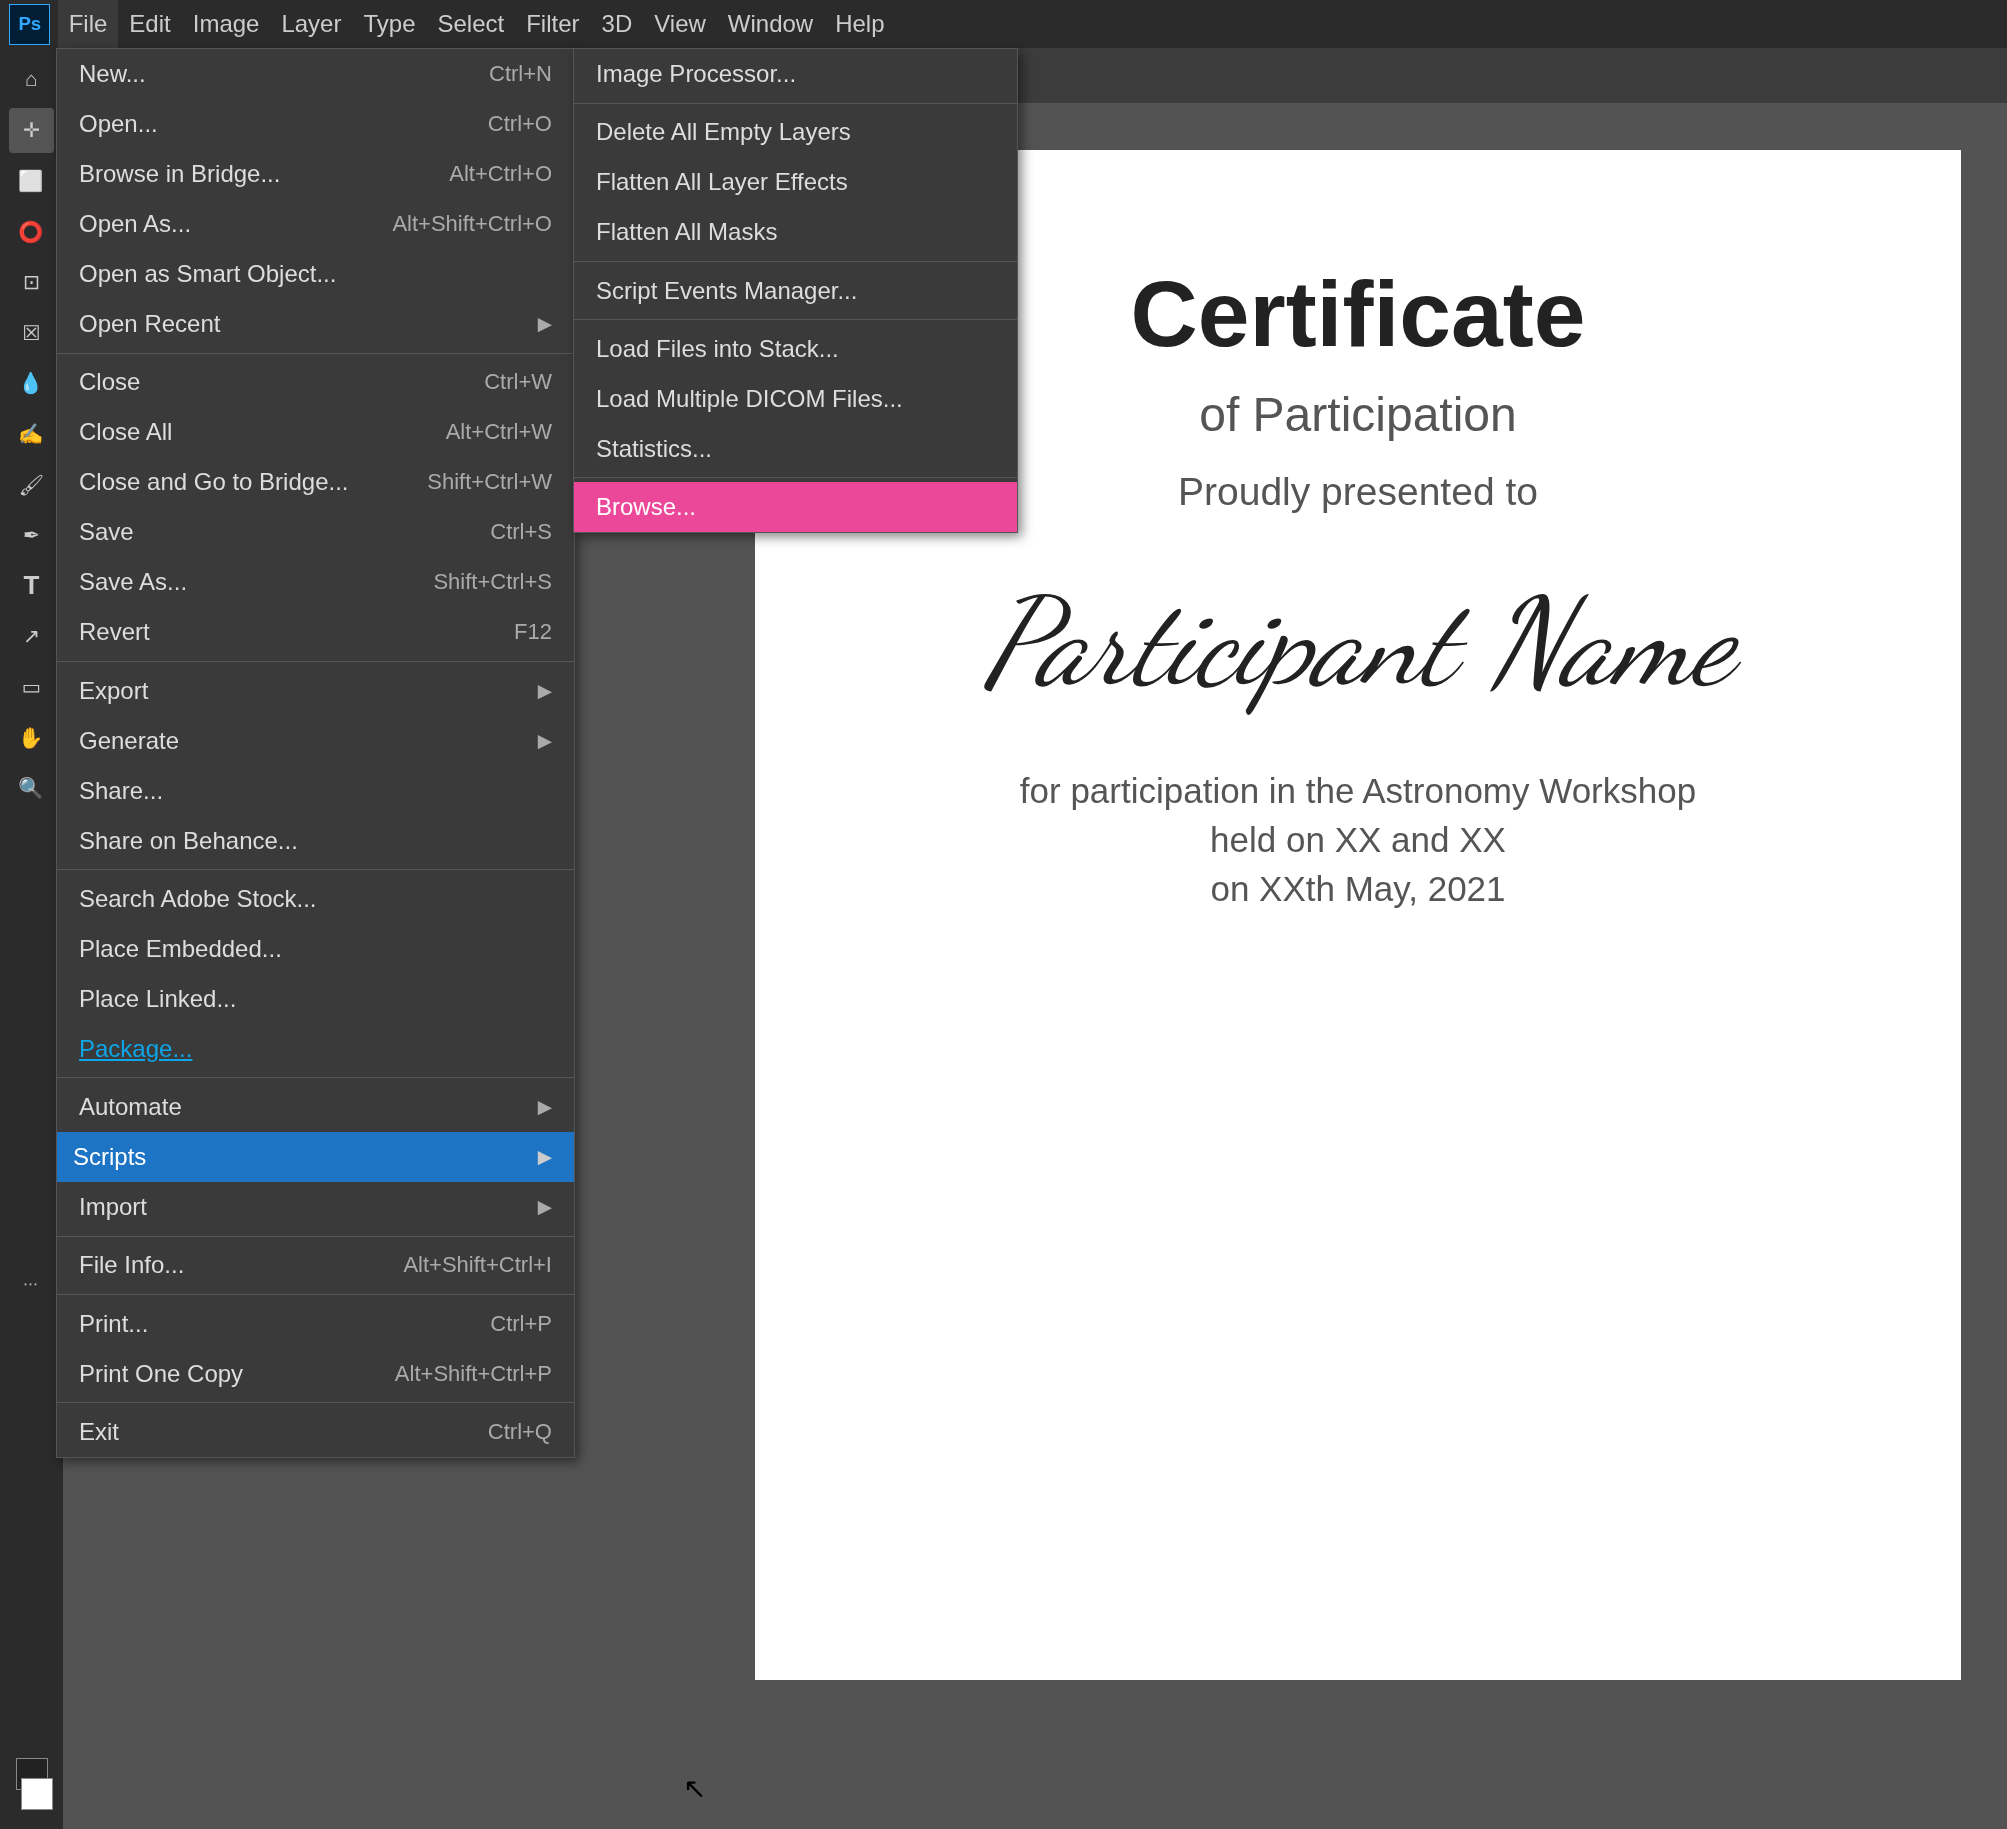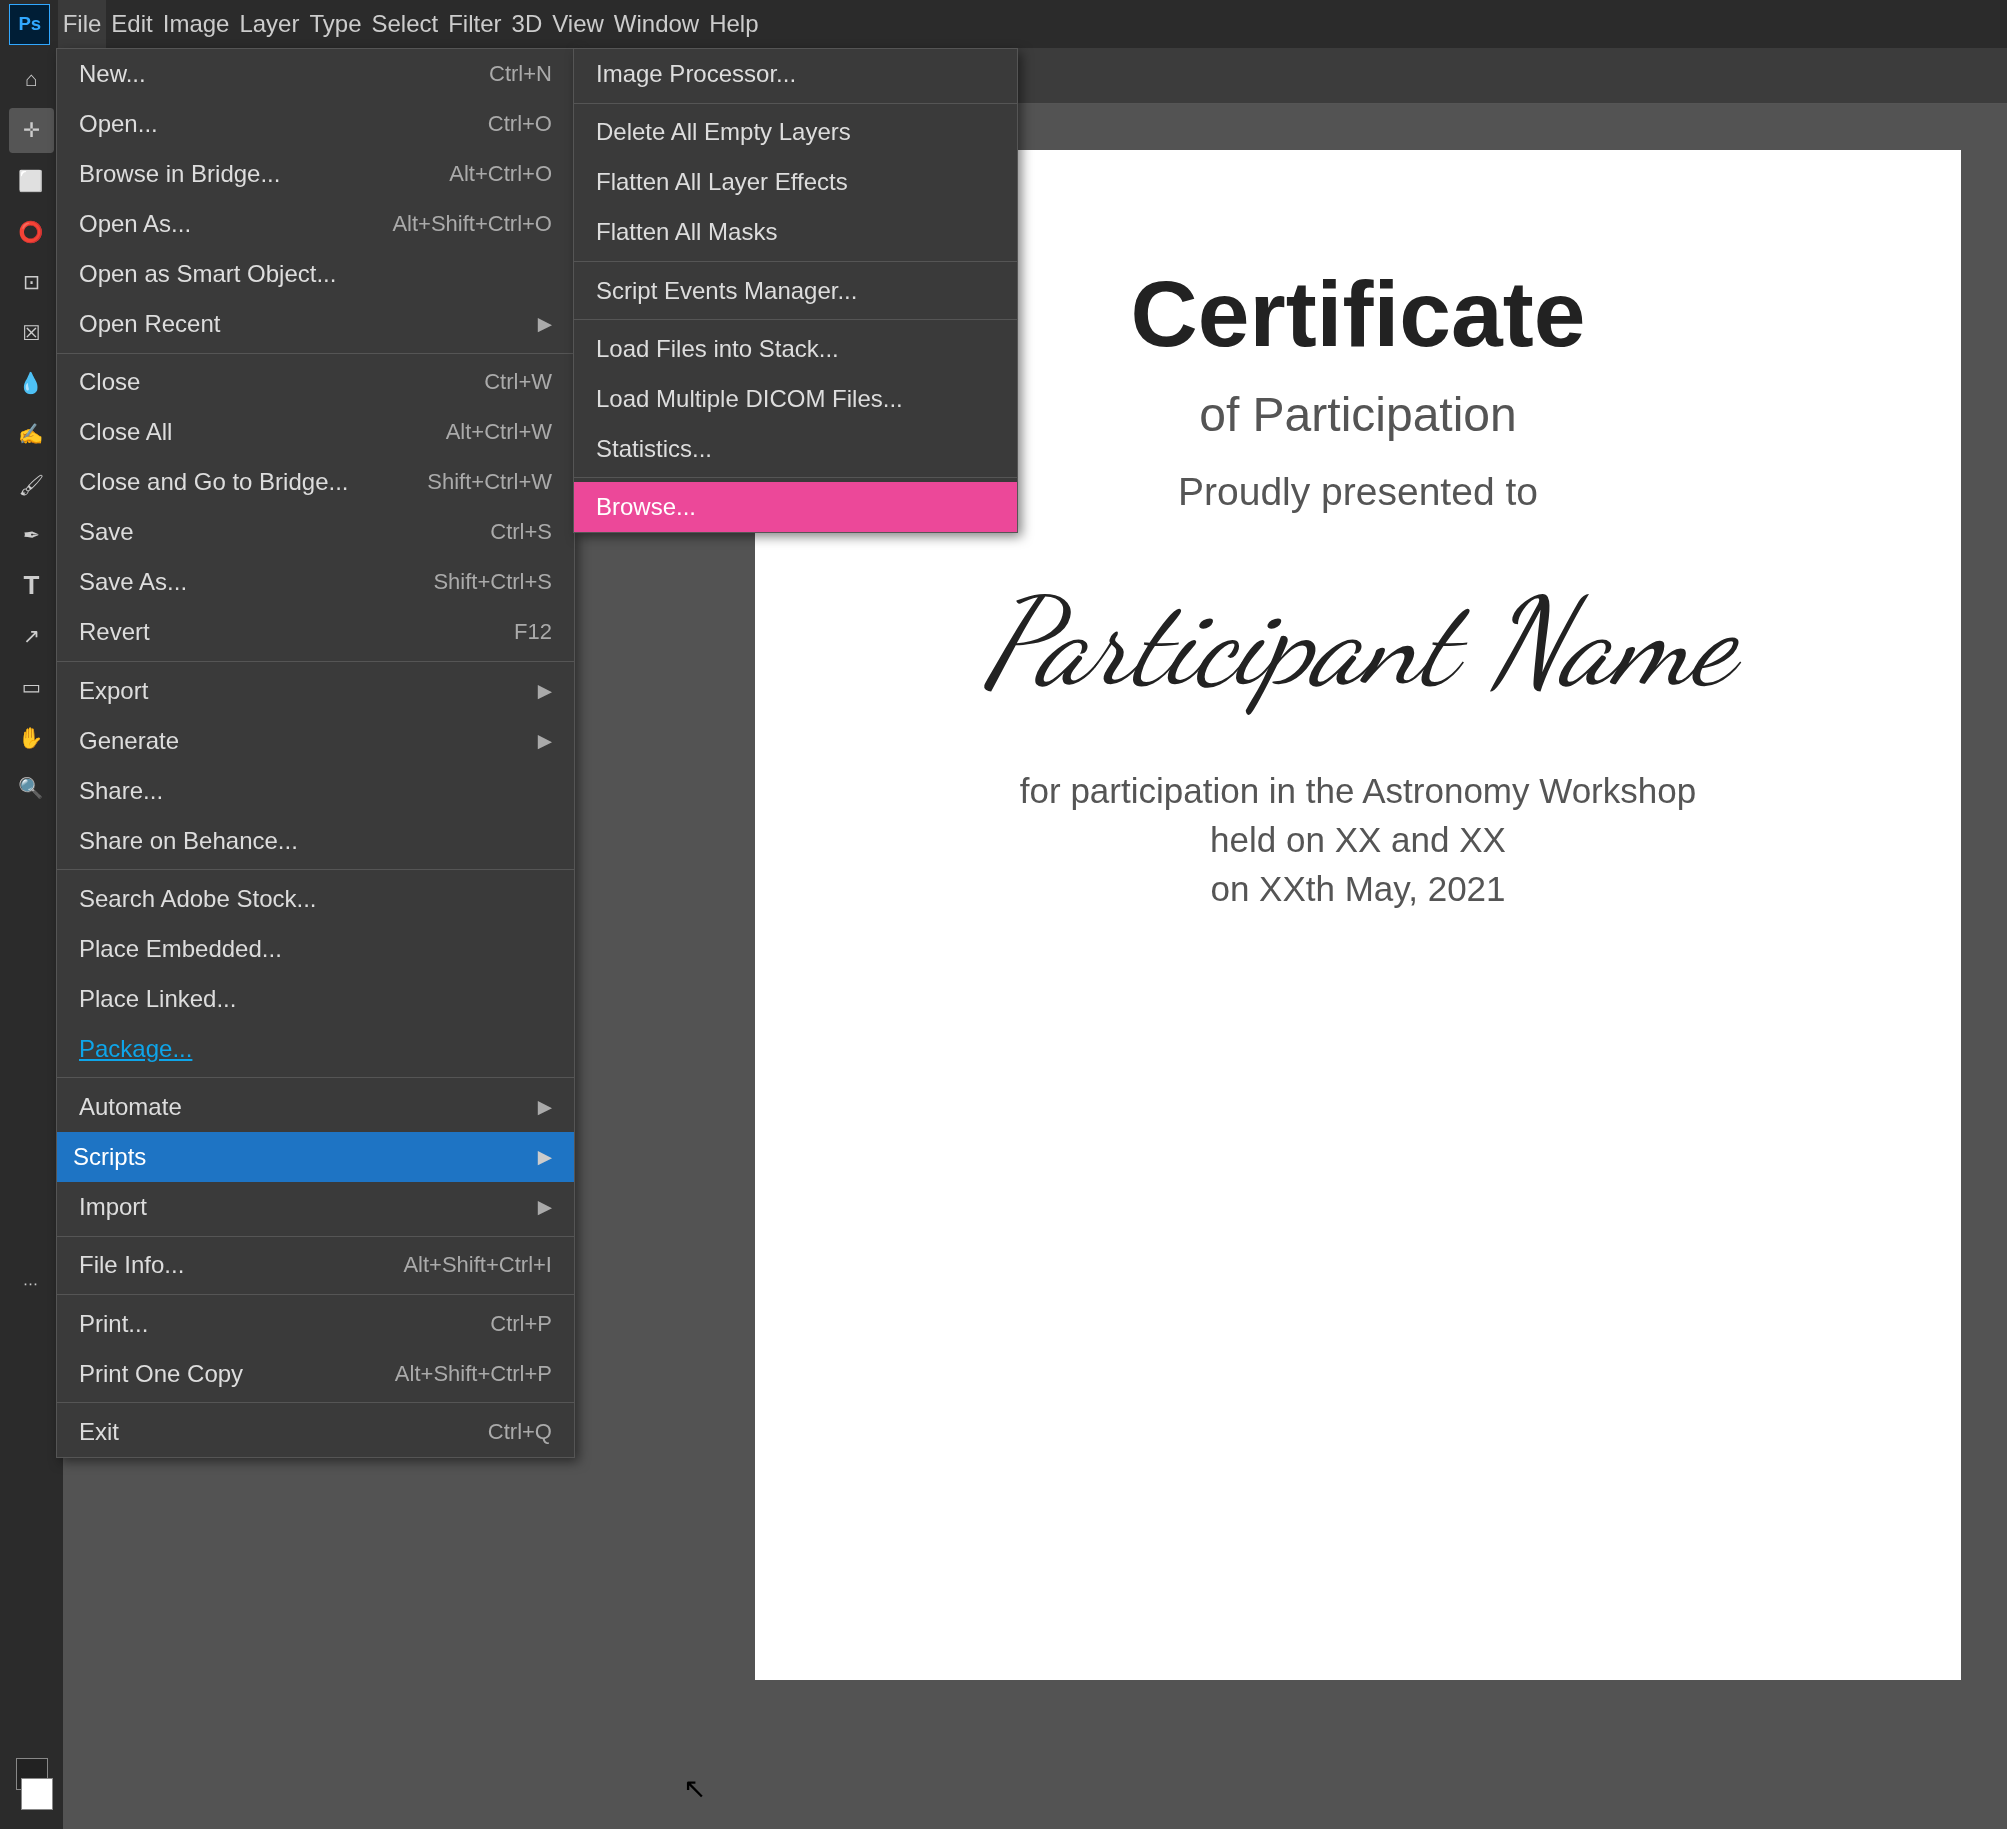--- a/index.html
+++ b/index.html
@@ -39,21 +39,21 @@
       font-size: 18.6px;
       margin-right: 7.4px;
       flex-shrink: 0;
     }
     .menu-items {
       display: flex;
       align-items: center;
       height: 100%;
     }
     .menu-item {
-      padding: 0 5px;
+      padding: 0 11px;
       height: 100%;
       display: flex;
       align-items: center;
       color: #ccc;
       font-size: 24px;
       cursor: pointer;
       white-space: nowrap;
     }
     .menu-item:hover, .menu-item.active {
       background: #555;

